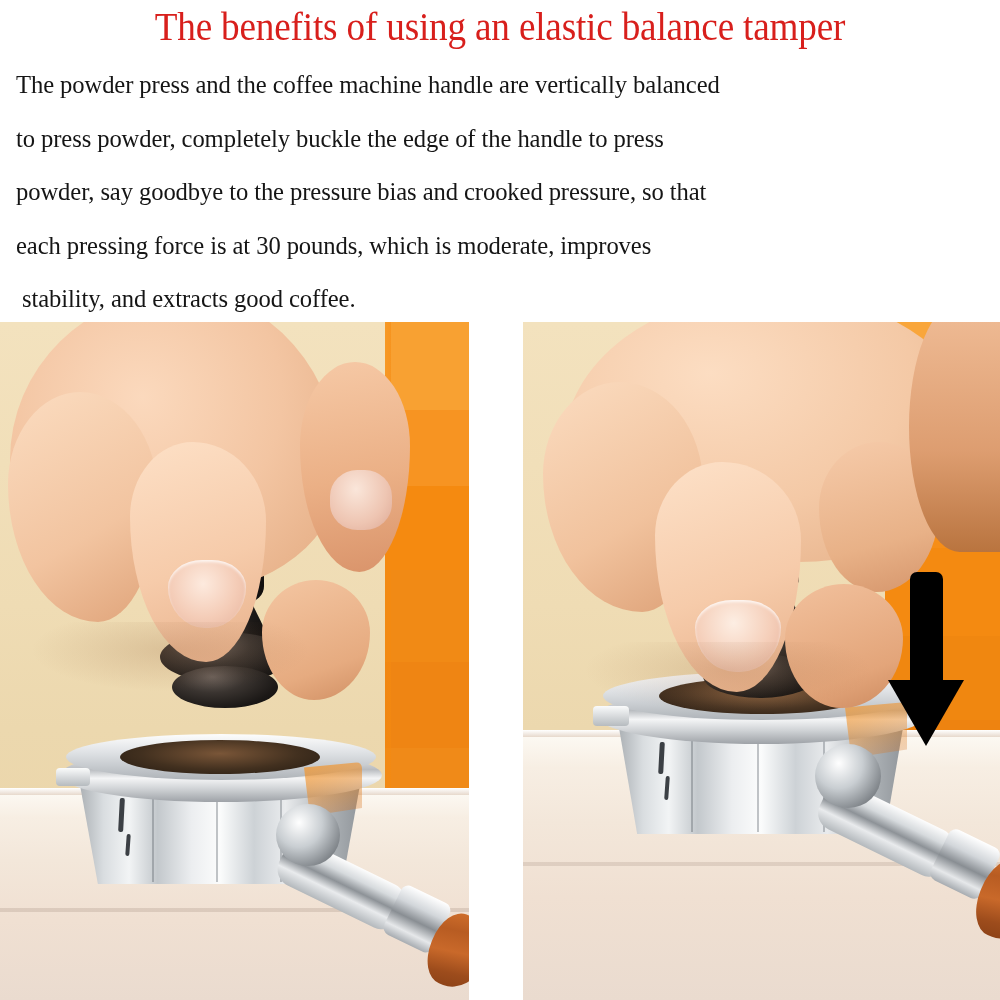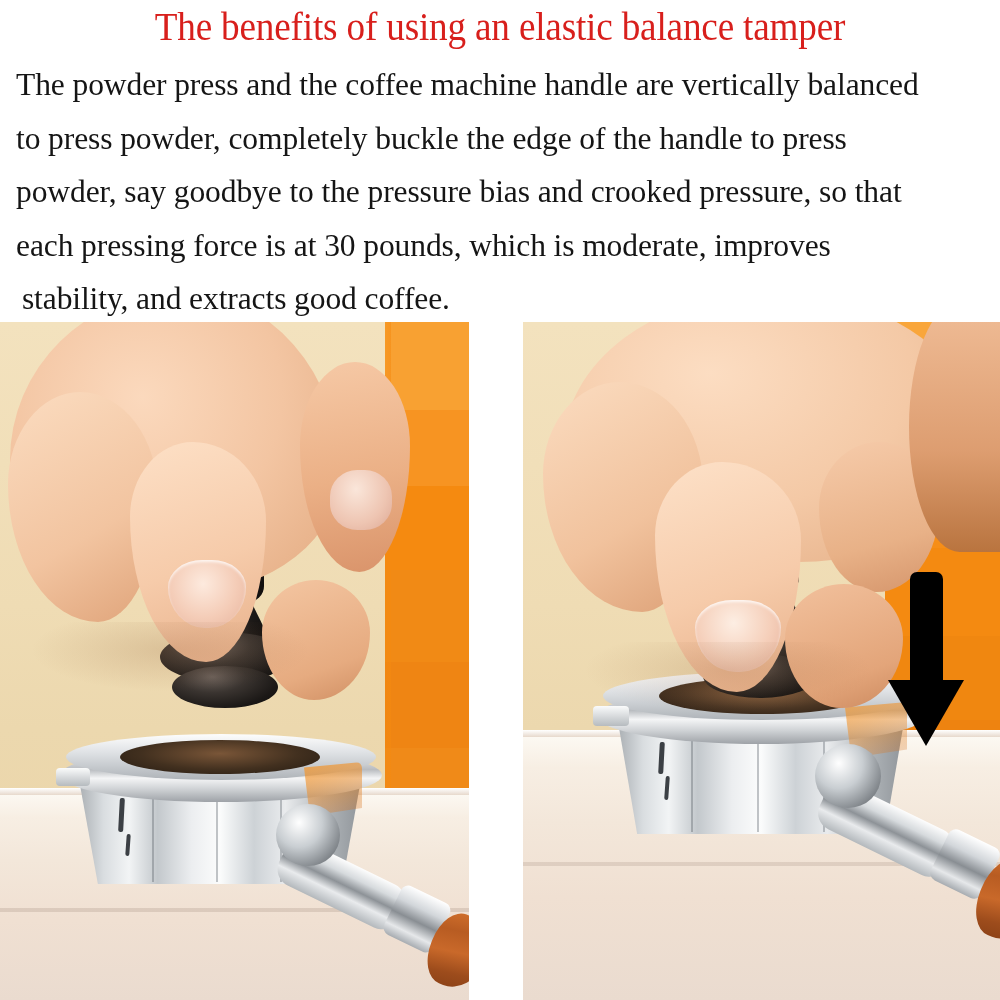--- a/index.html
+++ b/index.html
@@ -23,21 +23,21 @@
     line-height:46px;
     letter-spacing:-0.2px;
     transform:scaleX(0.93);
     transform-origin:50% 50%;
     white-space:nowrap;
   }
   .body-copy{
     position:absolute;left:16px;top:58px;width:975px;
     color:#151515;
     font-family:"Liberation Serif", serif;
-    font-size:32px;
+    font-size:25px;
     line-height:53.5px;
     letter-spacing:-0.1px;
   }
   .body-copy .ln{display:block;white-space:nowrap;transform:scaleX(0.985);transform-origin:0 50%;}
   .body-copy .ln.indent{padding-left:6px;}
 
   
   .photo{position:absolute;top:322px;height:678px;overflow:hidden;}
   .photo.left{left:0;width:469px;}
   .photo.right{left:523px;width:477px;}

